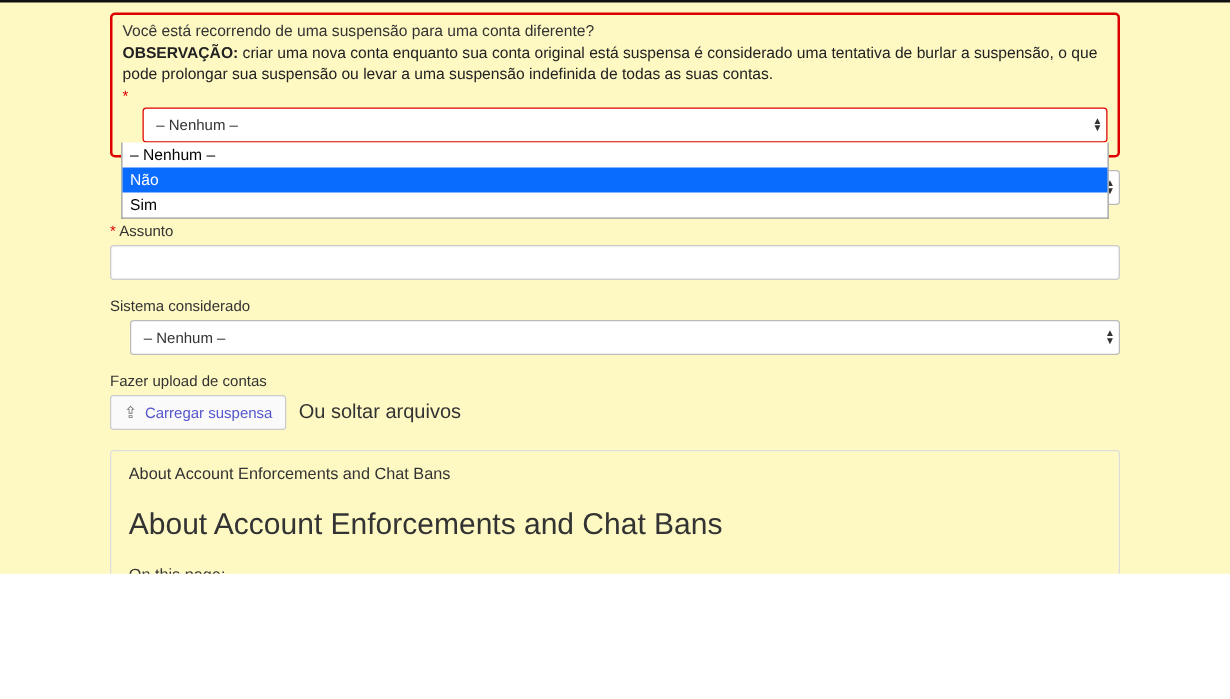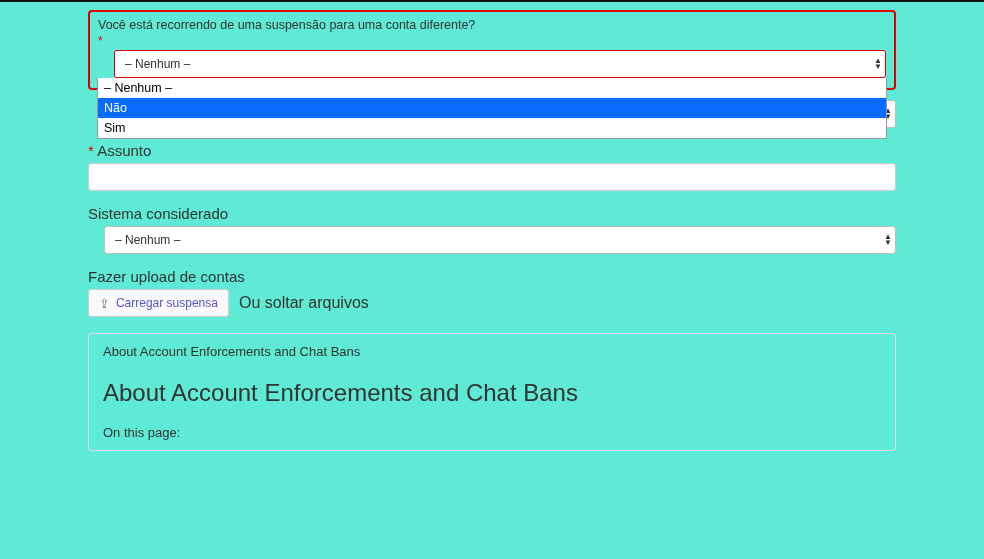--- a/index.html
+++ b/index.html
@@ -1,34 +1,34 @@
 <!DOCTYPE html>
 <html><head>
   <meta charset="utf-8">
   <style>
     * { box-sizing: border-box; margin: 0; padding: 0; }
     body { font-family: Arial, Helvetica, sans-serif; background: #fff; font-size: 13px; color: #333; }
-    .page { width: 984px; height: 559px; position: relative; overflow: hidden; background: #5eead4; }
+    .page { width: 984px; height: 459px; position: relative; overflow: hidden; background: #fef9c3; }
     .topline { height: 2px; background: #111; width: 100%; }
     .form-container { padding: 8px 88px 0 88px; }
     .highlight-region { border: 2px solid #d00; border-radius: 4px; padding: 6px 8px 10px 8px; margin-bottom: 6px; }
     .q-label { font-size: 12.5px; color: #333; }
     .q-text { font-weight: 400; margin-bottom: 2px; }
     .q-note { font-size: 12.5px; color: #222; line-height: 1.35; }
     .q-note b { font-weight: 700; }
     .req-star { color: #d00; font-size: 12px; display: block; margin-top: 2px; margin-bottom: 2px; }
     .select-wrap { position: relative; padding-left: 16px; }
     .select { border: 1px solid #d00; border-radius: 3px; height: 28px; padding: 0 22px 0 10px; display: flex; align-items: center; font-size: 12px; background: #fff; cursor: pointer; }
     .select-normal { border: 1px solid #bbb; }
     .select-stepper { position: absolute; right: 4px; top: 50%; transform: translateY(-50%); display: flex; flex-direction: column; line-height: 6px; font-size: 8px; color: #333; }
     .dropdown { position: absolute; top: 28px; left: -1px; right: -1px; background: #fff; border: 1px solid #999; border-top: none; z-index: 10; }
     .dropdown-item { padding: 3px 6px; font-size: 12.5px; cursor: pointer; color: #000; }
     .dropdown-item.hl { background: #0a6cff; color: #fff; }
     .field { margin-top: 14px; }
-    .field-label { font-size: 15px; color: #333; margin-bottom: 4px; }
+    .field-label { font-size: 12px; color: #333; margin-bottom: 4px; }
     .field-label .star { color: #d00; }
     .input { width: 100%; border: 1px solid #ccc; border-radius: 3px; height: 28px; padding: 4px 8px; font-size: 12px; box-shadow: inset 0 0 2px rgba(0,0,0,0.08); }
     .textarea { width: 100%; border: 1px solid #ccc; border-radius: 3px; height: 62px; padding: 6px 8px; font-size: 12px; resize: vertical; box-shadow: inset 0 0 2px rgba(0,0,0,0.08); }
     .upload-row { display: flex; align-items: center; gap: 10px; margin-top: 4px; }
     .upload-btn { border: 1px solid #ccc; background: #fafafa; border-radius: 3px; height: 28px; padding: 0 10px; display: flex; align-items: center; gap: 6px; font-size: 12px; color: #5555cc; cursor: pointer; }
     .upload-icon { font-size: 13px; color: #777; }
     .drop-text { font-size: 16px; color: #333; }
     .article-box { border: 1px solid #ddd; border-radius: 3px; padding: 10px 14px; margin-top: 16px; }
     .article-link { font-size: 13px; color: #333; }
     .article-title { font-size: 24px; color: #333; margin-top: 20px; font-weight: 400; }
@@ -37,20 +37,23 @@
 </head>
 <body>
 
 <div class="page">
   <div class="topline"></div>
   <div class="form-container">
 
     <div class="highlight-region">
       <div class="q-label">
         <div class="q-text">Você está recorrendo de uma suspensão para uma conta diferente?</div>
+        <div class="q-note">
+          <b>OBSERVAÇÃO:</b><span> criar uma nova conta enquanto sua conta original está suspensa é considerado uma tentativa de burlar a suspensão, o que pode prolongar sua suspensão ou levar a uma suspensão indefinida de todas as suas contas.</span>
+        </div>
         <span class="req-star">*</span>
       </div>
       <div class="select-wrap">
         <div class="select">
           <span>– Nenhum –</span>
           <span class="select-stepper">▲<br>▼</span>
         </div>
         <div class="dropdown">
           <div class="dropdown-item">– Nenhum –</div>
           <div class="dropdown-item hl">Não</div>

